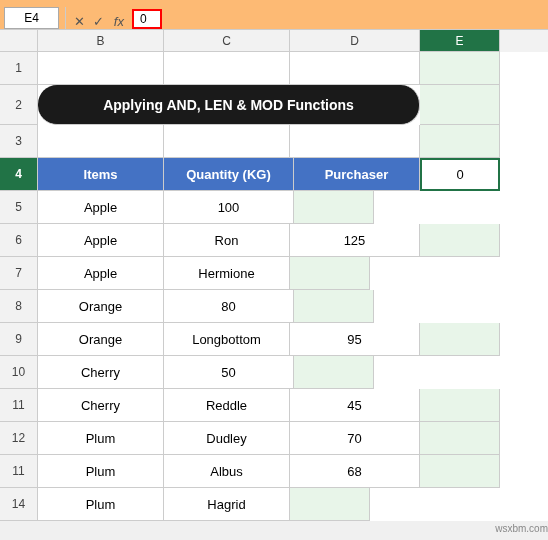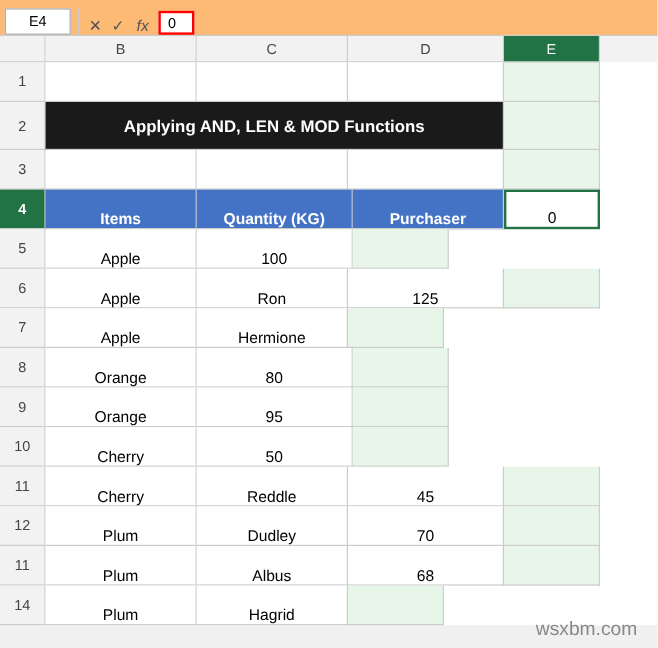--- a/index.html
+++ b/index.html
@@ -121,21 +121,21 @@
     }
     .row-num.selected {
       background: #217346;
       color: #fff;
       font-weight: bold;
     }
     .cell {
       border-right: 1px solid #ccc;
       border-bottom: 1px solid #ccc;
       display: flex;
-      align-items: flex-end;
+      align-items: center;
       justify-content: center;
       font-size: 13px;
       background: #fff;
       padding: 0 4px;
     }
     .cell.selected-col {
       background: #e8f5e9;
     }
     .cell.active-cell {
       border: 2px solid #217346;
@@ -144,42 +144,43 @@
 
     
     .title-cell {
       background: #1a1a1a;
       color: #fff;
       font-weight: bold;
       font-size: 14px;
       display: flex;
       align-items: center;
       justify-content: center;
+      border-radius: 19px;
     }
 
     
     .header-cell {
       background: #4472c4;
       color: #fff;
       font-weight: bold;
       font-size: 13px;
     }
 
     
     .w-col-a { width: 38px; min-width: 38px; }
     .w-col-b { width: 126px; min-width: 126px; }
     .w-col-c { width: 126px; min-width: 126px; }
     .w-col-d { width: 130px; min-width: 130px; }
     .w-col-e { width: 80px; min-width: 80px; }
 
     .watermark {
       position: absolute;
       bottom: 6px;
-      right: 17px;
-      font-size: 16px;
+      right: 0;
+      font-size: 10px;
       color: #888;
     }
   </style>
 </head>
 <body>
 
 <div class="formula-bar">
   <div class="cell-ref-box">
     <span>E4</span>
   </div>
@@ -285,20 +286,23 @@
       <div class="cell w-col-d">
           <span>80</span>
         </div>
       <div class="cell selected-col w-col-e"></div>
     </div>
     <div class="data-row">
       <div class="row-num w-col-a">9</div>
       <div class="cell w-col-b">
           <span>Orange</span>
         </div>
+      <div class="cell w-col-c">
+          <span>Longbottom</span>
+        </div>
       <div class="cell w-col-d">
           <span>95</span>
         </div>
       <div class="cell selected-col w-col-e"></div>
     </div>
     <div class="data-row">
       <div class="row-num w-col-a">10</div>
       <div class="cell w-col-b">
           <span>Cherry</span>
         </div>

